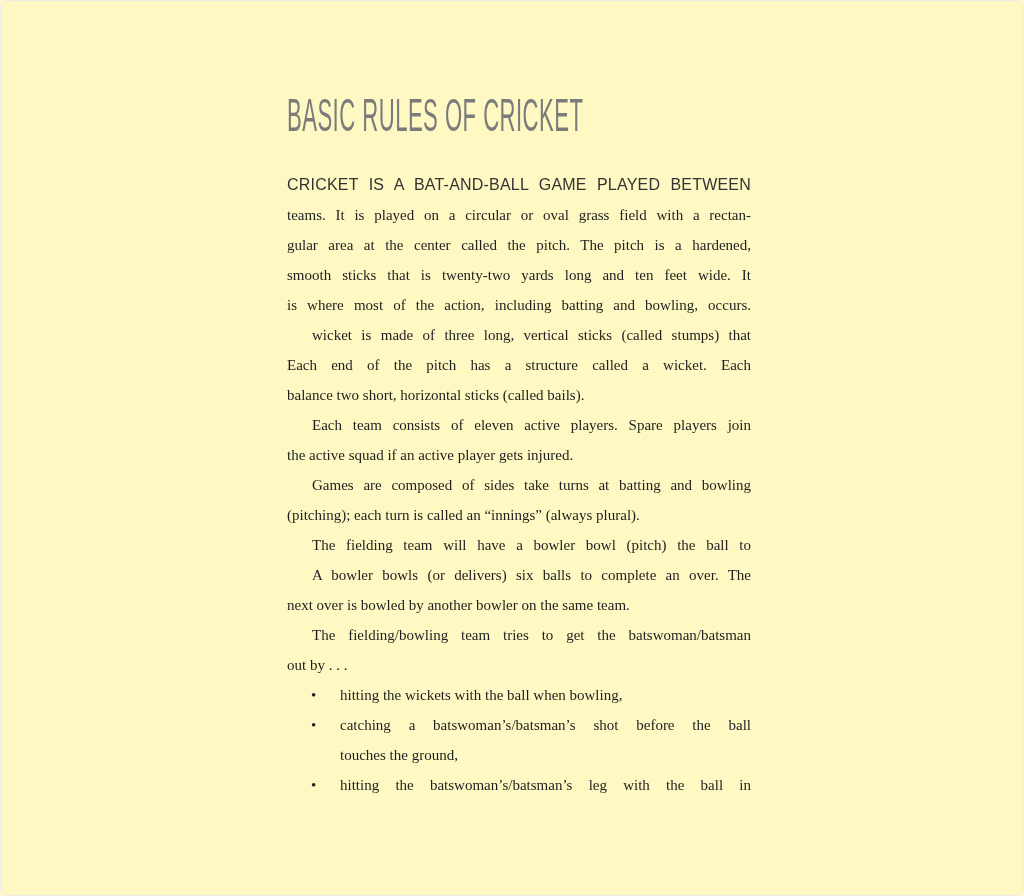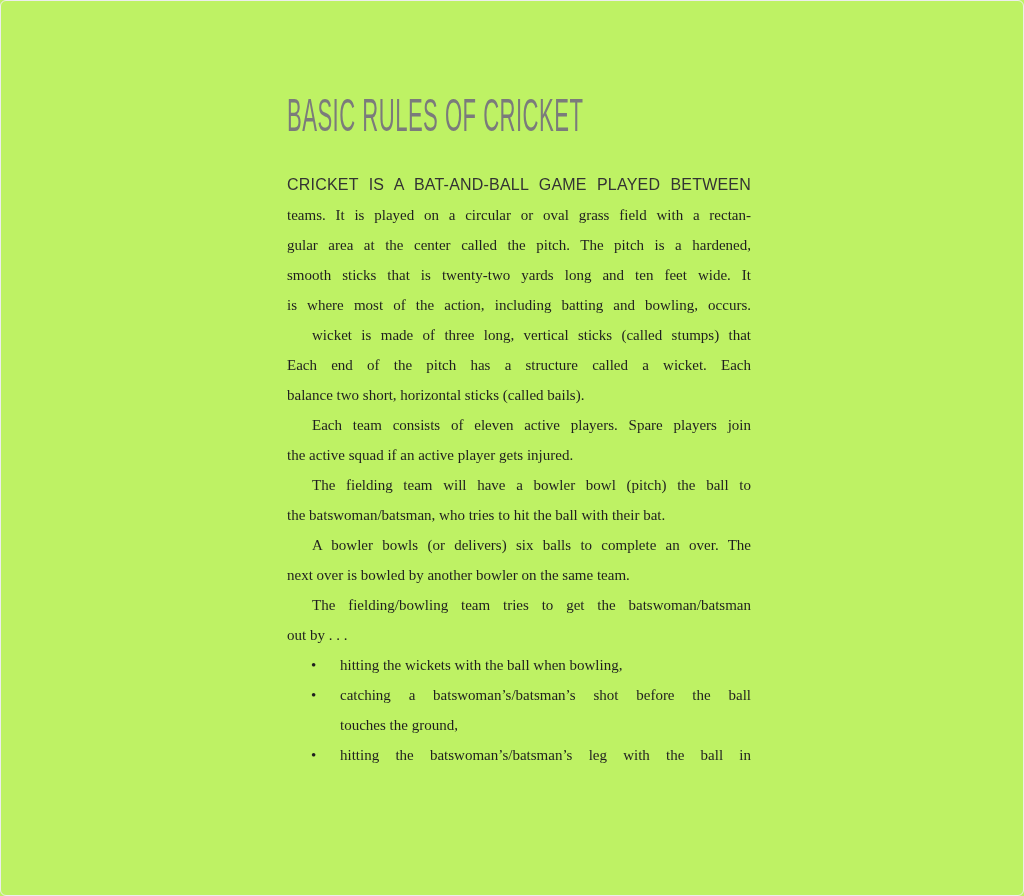--- a/index.html
+++ b/index.html
@@ -4,21 +4,21 @@
 <style>
   html, body {
     margin: 0;
     padding: 0;
     background: #ffffff;
   }
   .viewport {
     position: relative;
     width: 1024px;
     height: 896px;
-    background: #bef264;
+    background: #fef9c3;
     overflow: hidden;
     font-family: "Liberation Serif", serif;
   }
   .frame {
     position: absolute;
     inset: 0;
     border: 1px solid #ededed;
     border-radius: 6px;
     pointer-events: none;
   }
@@ -96,22 +96,25 @@
       <div class="block para indent">
         <div class="line just">wicket is made of three long, vertical sticks (called stumps) that</div>
         <div class="line just">Each end of the pitch has a structure called a wicket. Each</div>
         <div class="line">balance two short, horizontal sticks (called bails).</div>
       </div>
       <div class="block para indent">
         <div class="line just">Each team consists of eleven active players. Spare players join</div>
         <div class="line">the active squad if an active player gets injured.</div>
       </div>
       <div class="block para indent">
+        <div class="line just">Games are composed of sides take turns at batting and bowling</div>
+        <div class="line">(pitching); each turn is called an “innings” (always plural).</div>
+      </div>
+      <div class="block para indent">
         <div class="line just">The fielding team will have a bowler bowl (pitch) the ball to</div>
-        <div class="line">the batswoman/batsman, who tries to hit the ball with their bat.</div>
       </div>
       <div class="block para indent">
         <div class="line just">A bowler bowls (or delivers) six balls to complete an over. The</div>
         <div class="line">next over is bowled by another bowler on the same team.</div>
       </div>
       <div class="block para indent">
         <div class="line just">The fielding/bowling team tries to get the batswoman/batsman</div>
         <div class="line">out by . . .</div>
       </div>
       <div class="block bullet">

